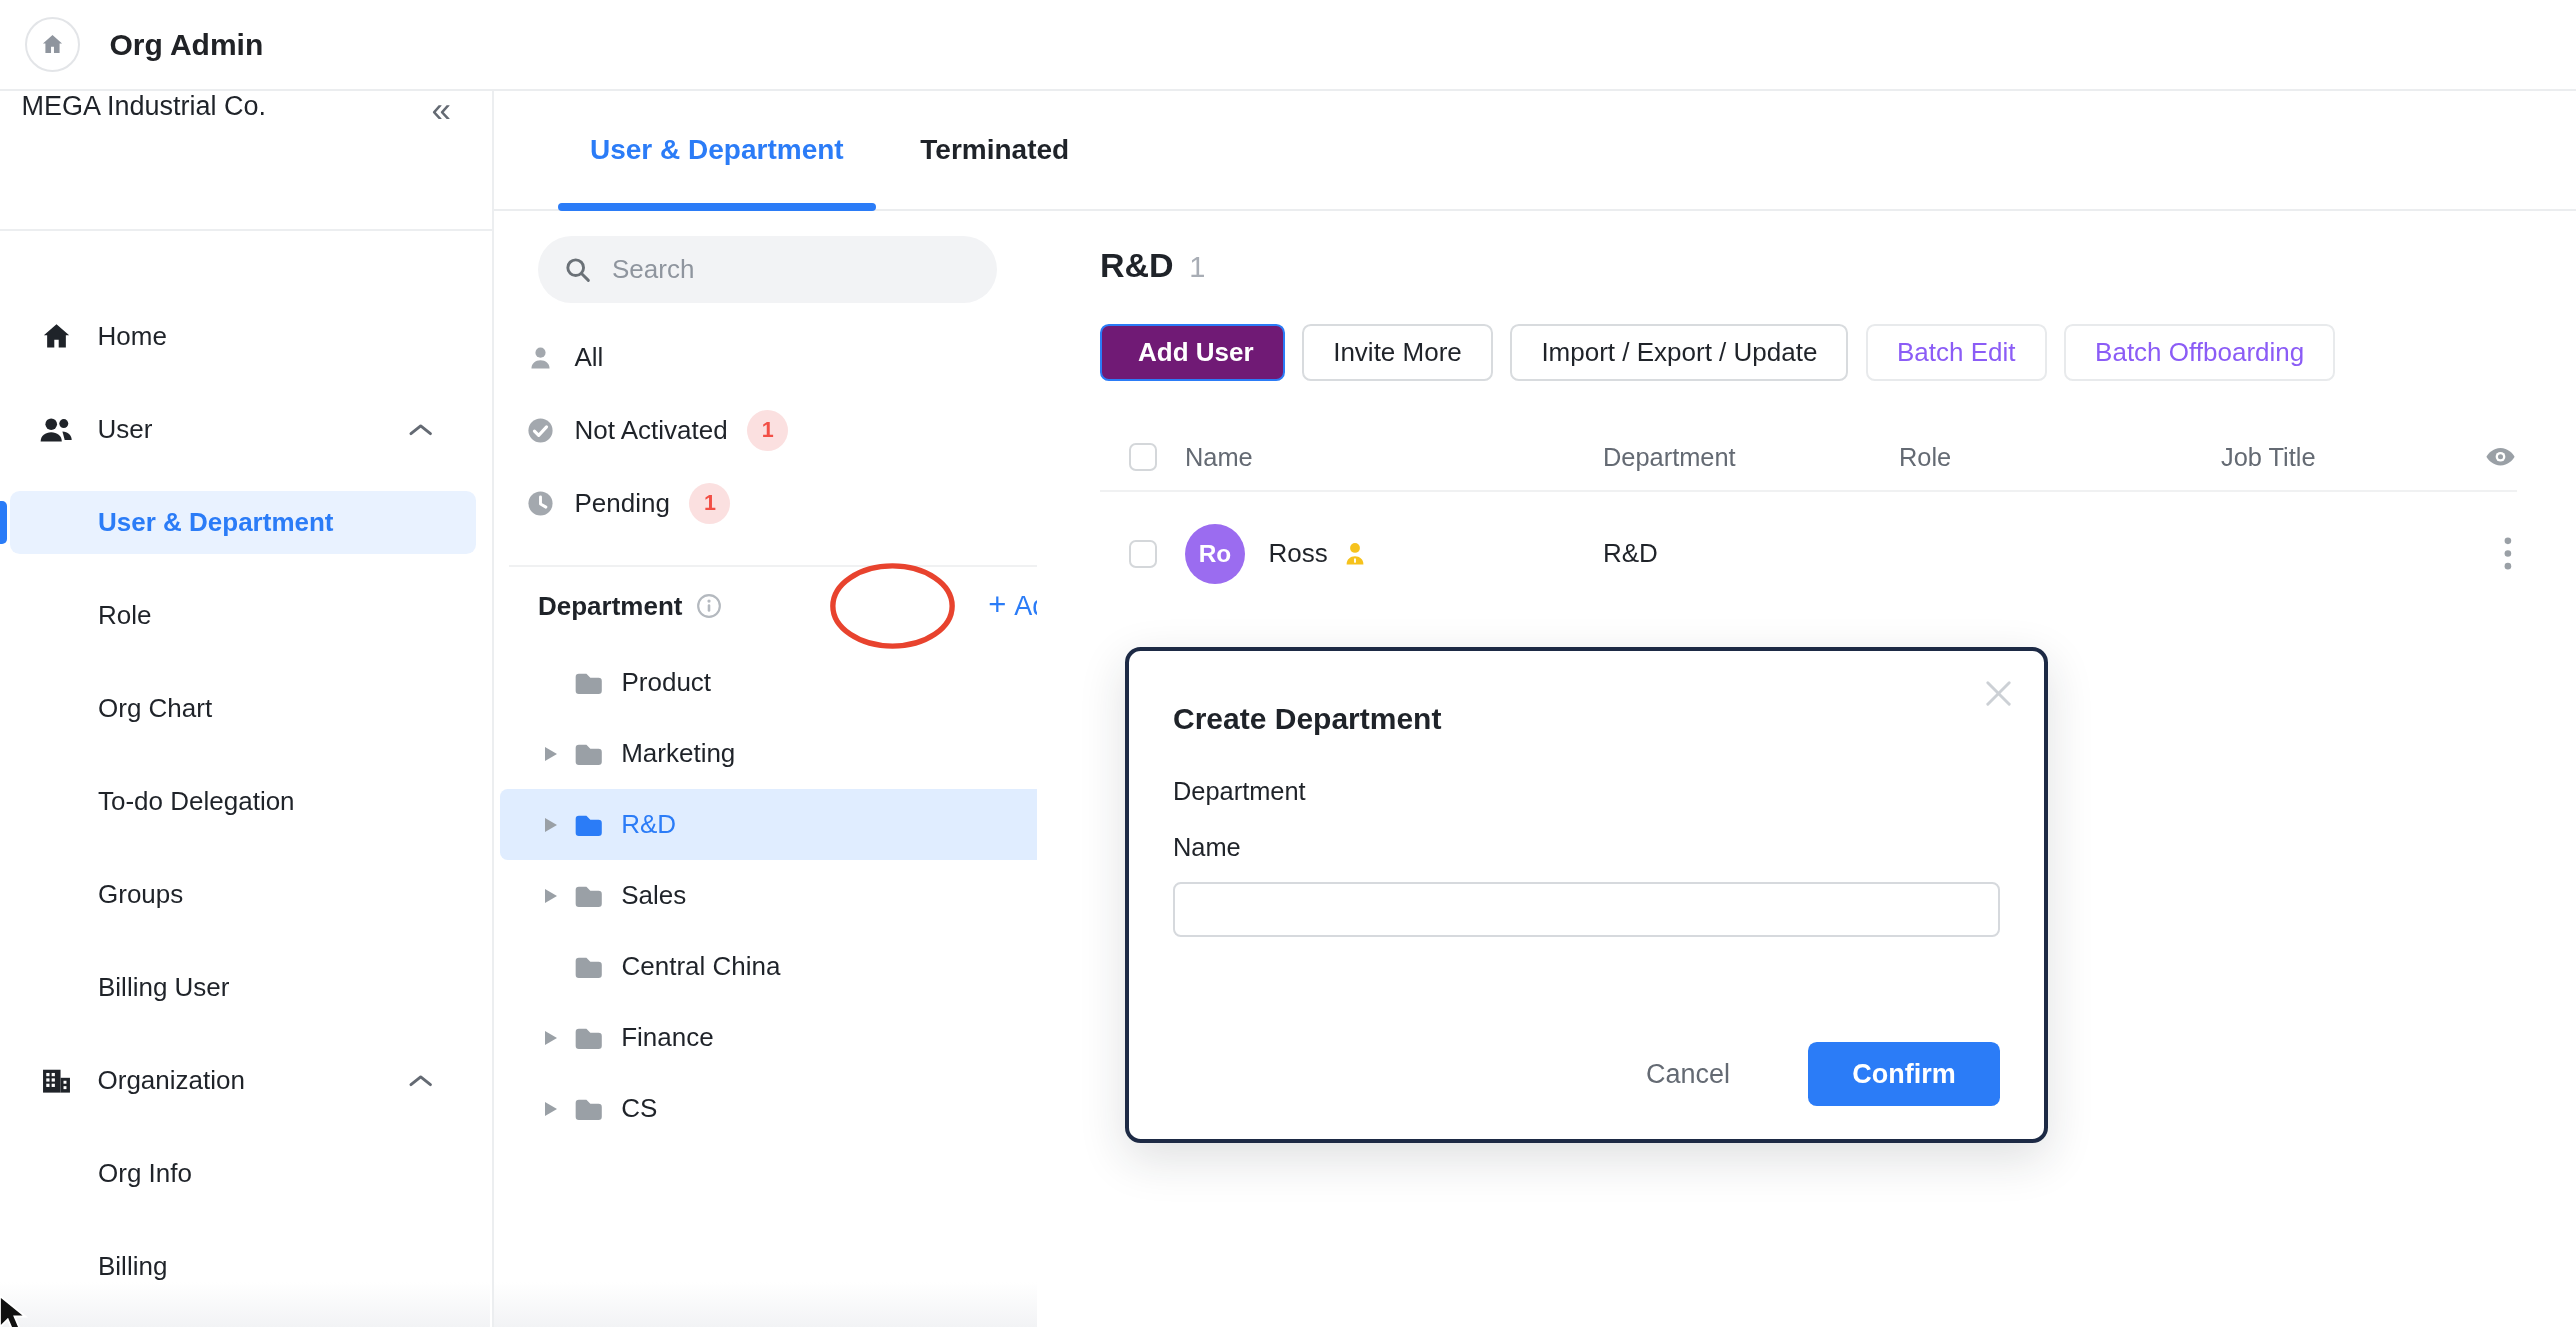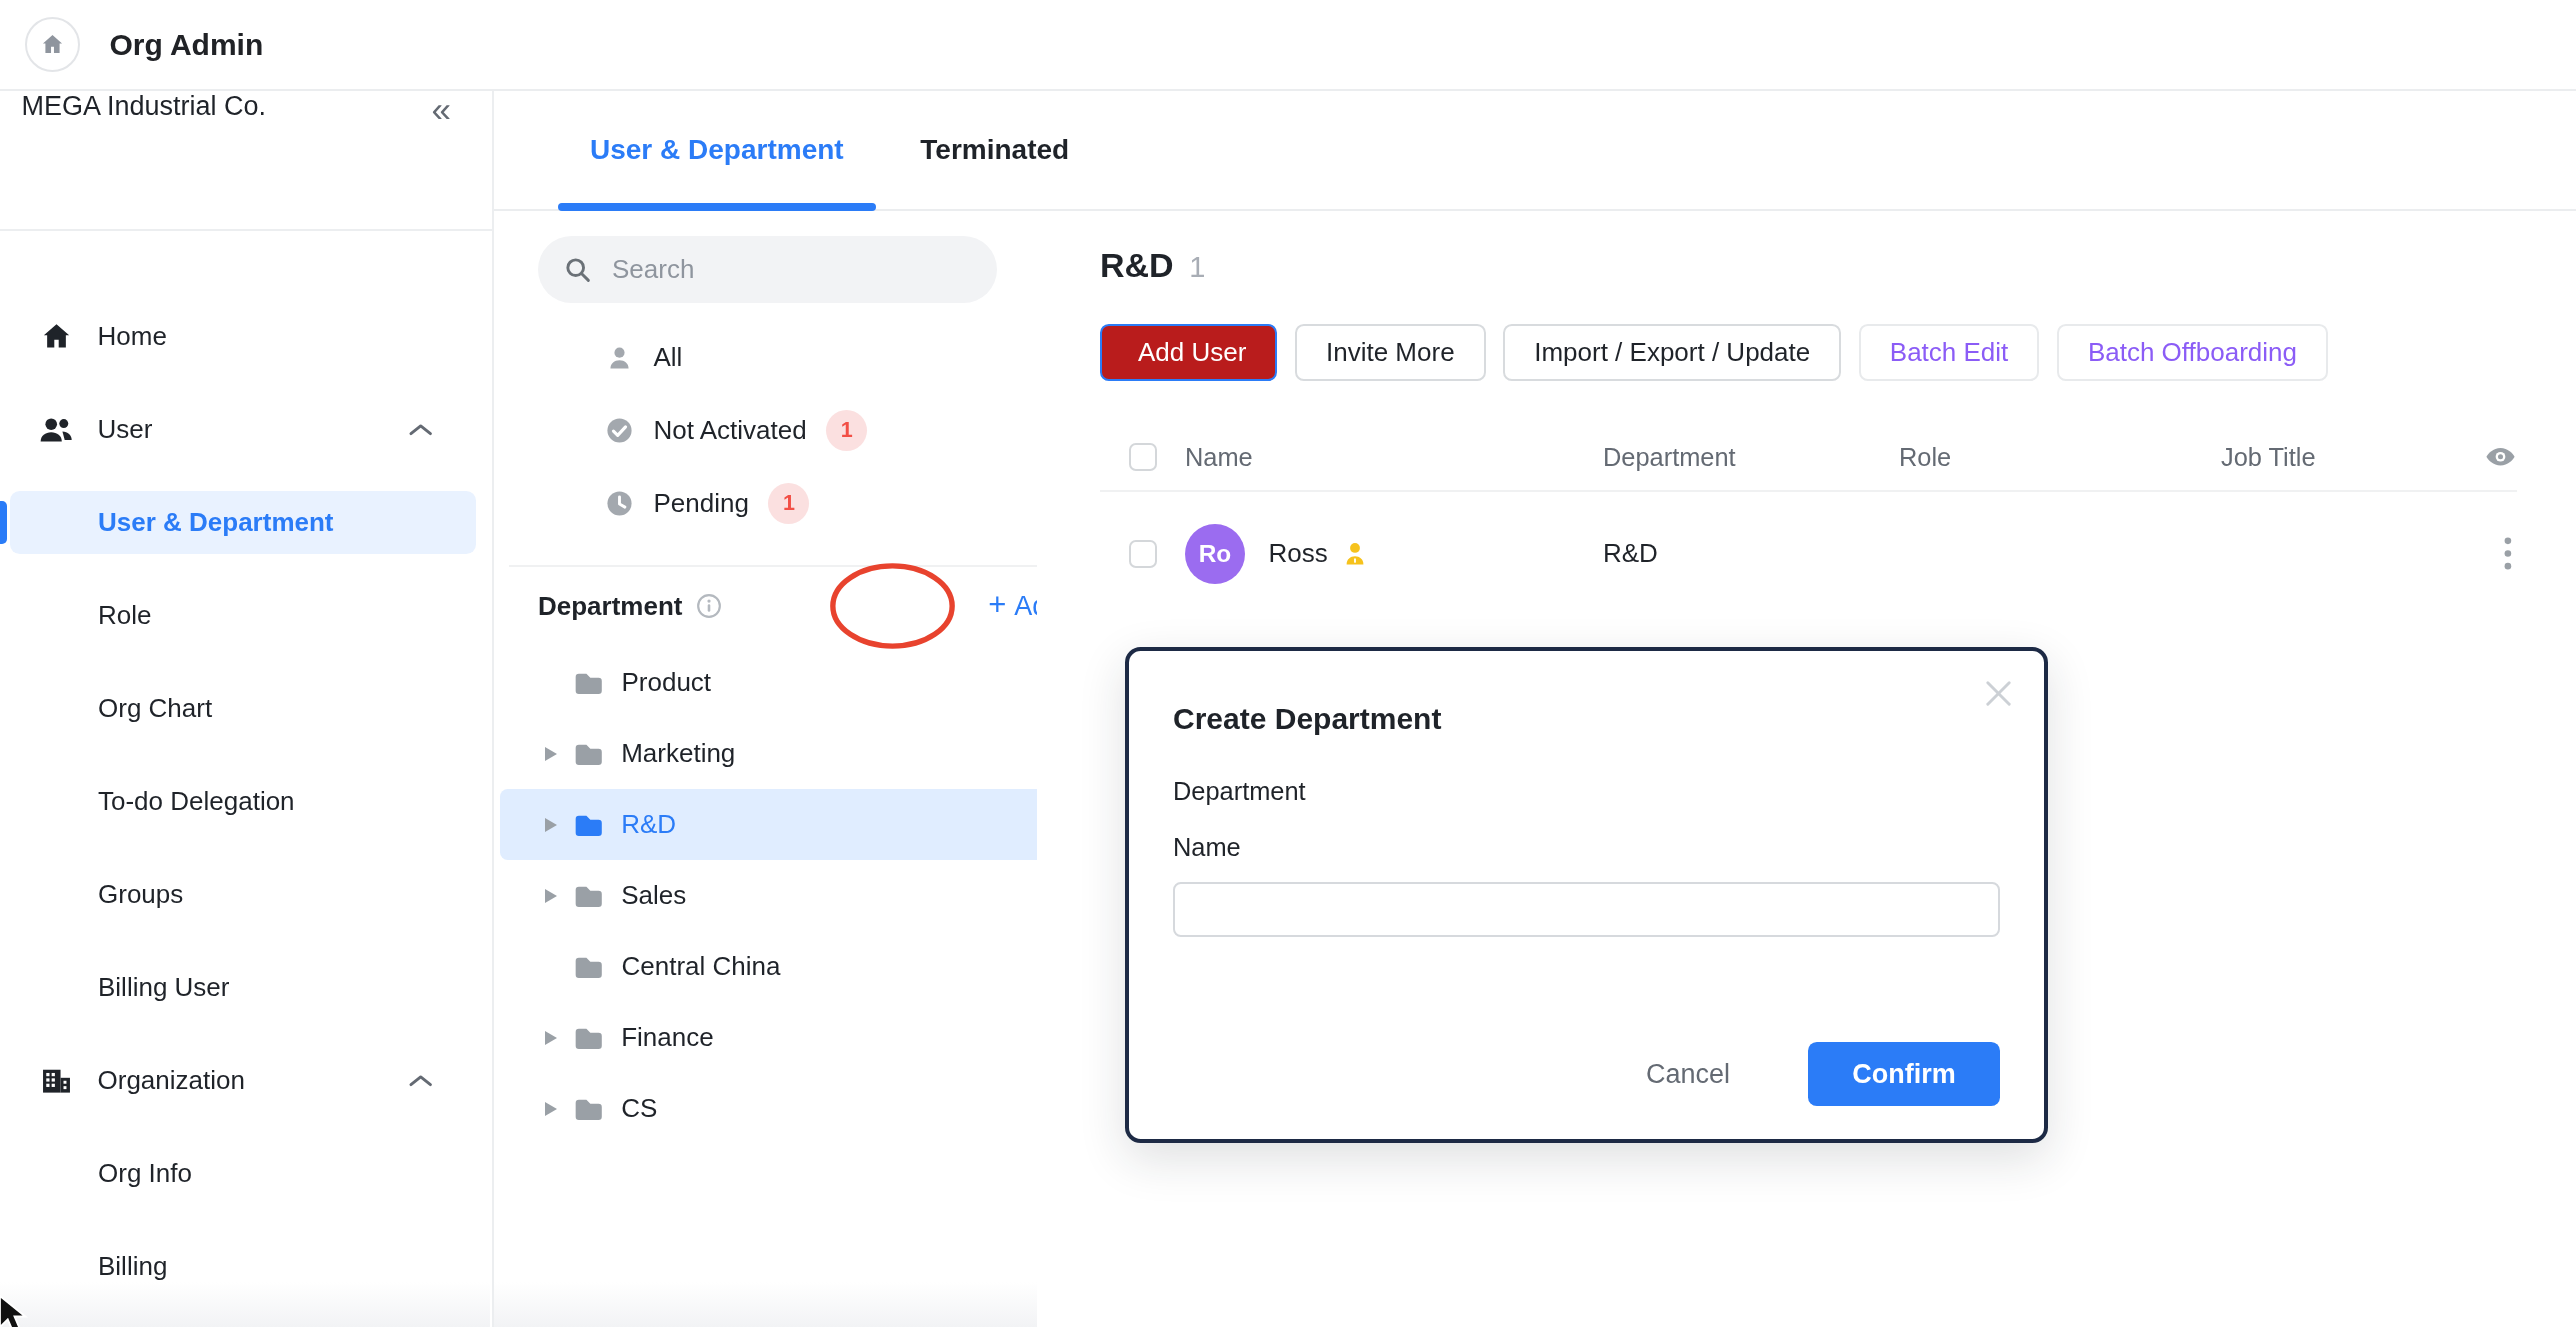--- a/index.html
+++ b/index.html
@@ -87,21 +87,21 @@
     margin:25.4px 0 0 44px; width:459px; height:67px; border-radius:34px;
     background:#f2f3f5; display:flex; align-items:center; gap:17.6px; padding:0 25.4px;
   }
   .searchbox input {
     border:none; outline:none; background:transparent; flex:1;
     font-size:26px; font-family:"Liberation Sans", sans-serif; color:#1f2329;
   }
   .searchbox input::placeholder { color:#8f959e; }
   .filters { margin-top:17.6px; }
   .frow {
-    height:73px; display:flex; align-items:center; padding:0 39px 0 111px; cursor:pointer;
+    height:73px; display:flex; align-items:center; padding:0 39px 0 32px; cursor:pointer;
   }
   .frow .lbl { font-size:26px; margin-left:19.5px; }
   .badge {
     width:41px; height:41px; border-radius:50%; background:#fbe0e0; color:#f24f46;
     font-size:21.5px; font-weight:700; display:flex; align-items:center; justify-content:center;
     margin-left:19.5px;
   }
   .kebab { cursor:pointer; }
   .frow .kebab { margin-left:auto; }
   .hr { height:2px; background:#f0f1f2; margin:25.4px 14.7px 0 14.7px; }
@@ -139,21 +139,21 @@
   }
   .main-title { margin-top:35px; display:flex; align-items:baseline; gap:15.6px; }
   .main-title .t { font-size:34px; font-weight:700; color:#1f2329; }
   .main-title .c { font-size:29px; color:#a8adb5; }
   .btnrow { margin-top:39px; display:flex; gap:17.6px; }
   .btn {
     height:57px; border-radius:8.8px; font-size:26px; display:flex; align-items:center;
     padding:0 29px; cursor:pointer; border:2px solid #d8dbde; background:#fff; color:#1f2329;
     font-family:"Liberation Sans", sans-serif;
   }
-  .btn.primary { background:#b91c1c; border-color:#2b7cf7; color:#fff; font-weight:400;padding-left:36px; }
+  .btn.primary { background:#701a75; border-color:#2b7cf7; color:#fff; font-weight:700;padding-left:36px; }
   .btn.disabled { color:#8b5cf6; border-color:#e8eaec; cursor:default; }
   .thead {
     margin-top:43px; height:68px; display:flex; align-items:center;
     border-bottom:2px solid #f0f1f2; padding-left:29px; color:#646a73; font-size:25.4px;
   }
   .checkbox {
     width:28px; height:28px; border:2px solid #d4d7da; border-radius:6.8px; background:#fff;
     cursor:pointer; flex:0 0 auto;
   }
   .col-name { width:418px; margin-left:28px; display:flex; align-items:center; }

